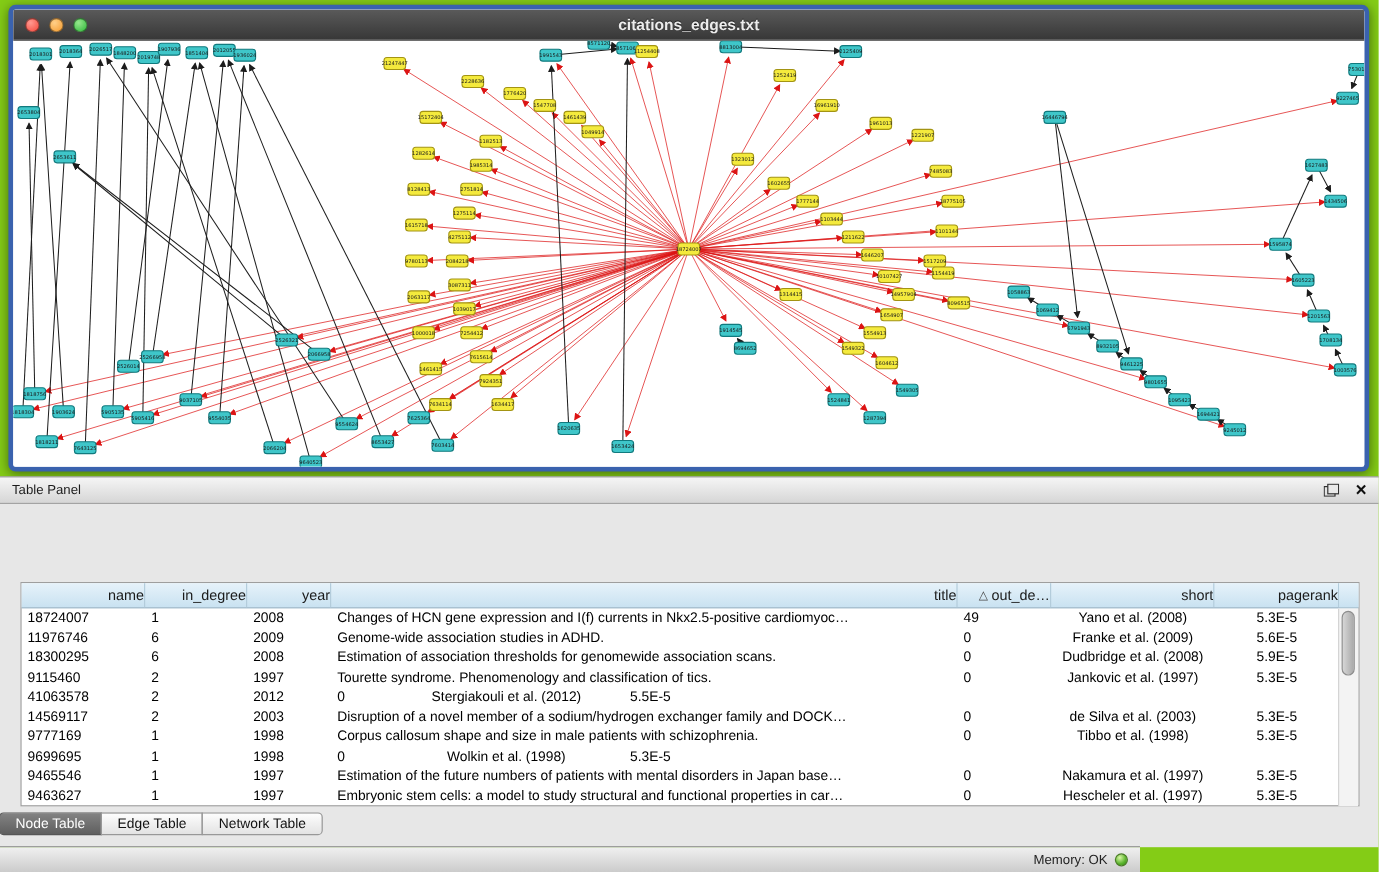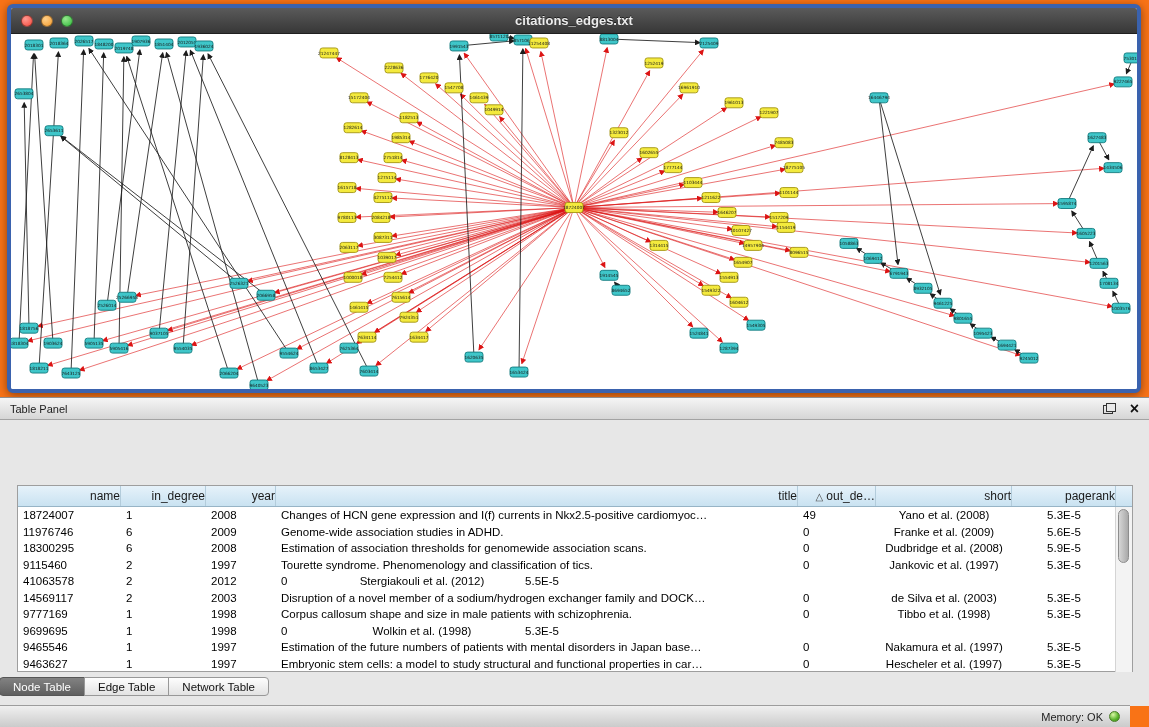--- a/index.html
+++ b/index.html
@@ -1,16 +1,16 @@
 <!DOCTYPE html>
 <html><head>
 <meta charset="utf-8">
 <style>
   html,body{margin:0;padding:0;}
-  .app{position:relative;width:1149px;height:727px;background:#f97316;font-family:"Liberation Sans",sans-serif;overflow:hidden;}
+  .app{position:relative;width:1149px;height:727px;background:#84cc16;font-family:"Liberation Sans",sans-serif;overflow:hidden;}
 
   
   .network-window{position:absolute;left:7px;top:4px;width:1134px;height:389px;border:4px solid #3a62ae;border-radius:6px;box-shadow:0 2px 10px rgba(0,0,0,.45);background:#fff;box-sizing:border-box;overflow:hidden;}
   .titlebar{position:relative;height:25px;background:linear-gradient(#5a5a5a,#373737);border-bottom:1px solid #1f1f1f;display:flex;align-items:center;}
   .traffic{display:flex;gap:8px;margin-left:10px;z-index:2;}
   .light{width:12px;height:12px;border-radius:50%;border:1px solid rgba(0,0,0,.4);box-sizing:border-box;}
   .light.close{background:radial-gradient(circle at 35% 30%,#ff9a92,#f4473a);}
   .light.min{background:radial-gradient(circle at 35% 30%,#ffd08a,#f59b2d);}
   .light.zoom{background:radial-gradient(circle at 35% 30%,#97e88e,#2fb83a);}
   .window-title{position:absolute;left:0;right:0;top:0;height:25px;line-height:25px;text-align:center;color:#ececec;font-size:13px;font-weight:bold;text-shadow:0 -1px 0 rgba(0,0,0,.6);}
@@ -49,21 +49,21 @@
   .vthumb{position:absolute;left:2px;top:2px;width:11px;height:54px;border-radius:6px;background:linear-gradient(90deg,#d6d6d6,#a9a9a9);border:1px solid #8d8d8d;box-sizing:border-box;}
 
   
   .tabs{position:absolute;left:0;top:279px;width:100%;display:flex;justify-content:flex-start;}
   .tab{height:19px;display:flex;align-items:center;padding:0 13px;font-size:11.5px;border:1px solid #989898;background:linear-gradient(#fdfdfd,#e3e3e3);color:#111;margin-left:-1px;box-sizing:border-box;}
   .tab.selected{background:linear-gradient(#828282,#5f5f5f);color:#fff;border-color:#565656;}
   .tab:first-child{border-radius:4px 0 0 4px;}
   .tab:last-child{border-radius:0 4px 4px 0;}
 
   
-  .statusbar{position:absolute;left:0;top:705px;width:1130px;height:22px;background:linear-gradient(#f0f0f0,#cbcbcb);border-top:1px solid #9d9d9d;display:flex;align-items:center;justify-content:flex-end;padding-right:10px;box-sizing:border-box;font-size:11px;color:#222;}
+  .statusbar{position:absolute;left:0;top:705px;width:950px;height:22px;background:linear-gradient(#f0f0f0,#cbcbcb);border-top:1px solid #9d9d9d;display:flex;align-items:center;justify-content:flex-end;padding-right:10px;box-sizing:border-box;font-size:11px;color:#222;}
   .led{width:11px;height:11px;border-radius:50%;margin-left:6px;background:radial-gradient(circle at 35% 30%,#d9f7a5,#58b22b 60%,#3a8c1a);border:1px solid #4c7d28;box-sizing:border-box;}
 </style>
 </head>
 <body>
 
 <div class="app">
 
   <div class="network-window">
     <div class="titlebar">
       <div class="traffic">

